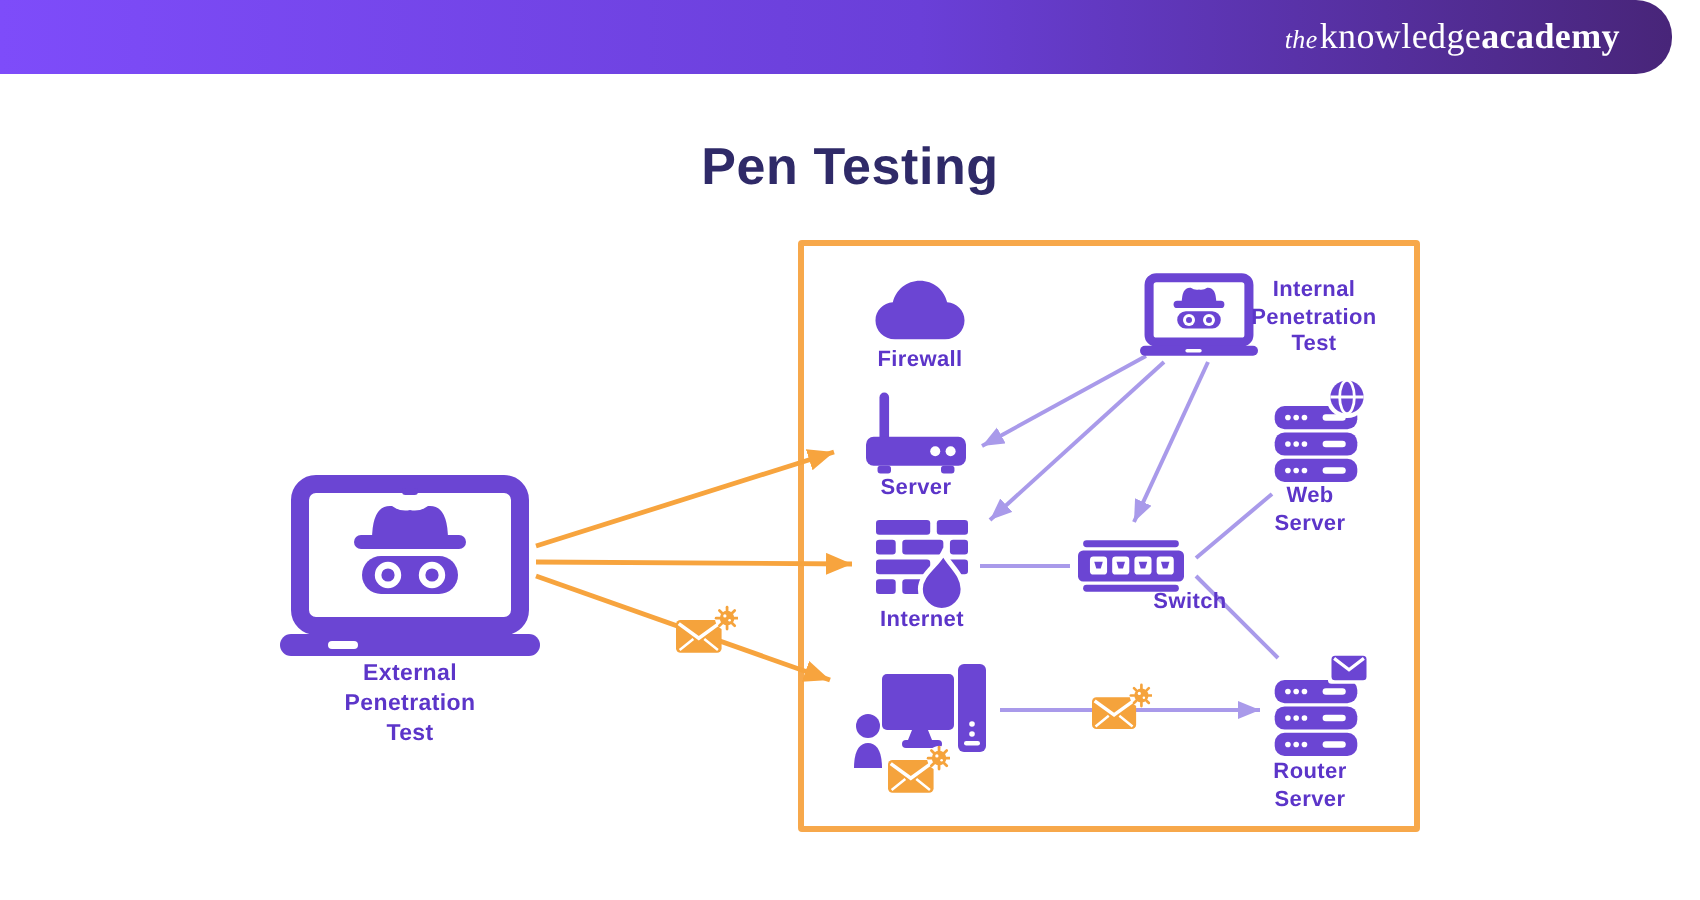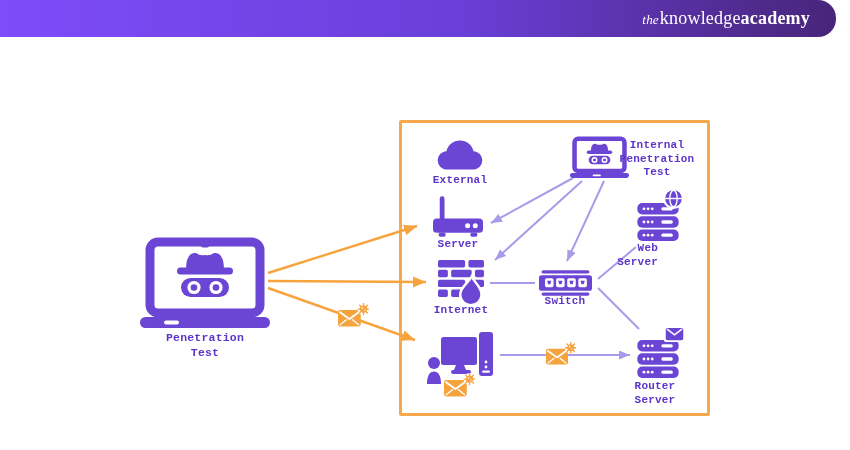--- a/index.html
+++ b/index.html
@@ -24,32 +24,33 @@
   .net-box{position:absolute;left:399px;top:120px;width:305px;height:290px;
     border:3px solid #f7a84b;border-radius:2px;background:transparent;}
 
   
   .ic{position:absolute;}
   .ic svg{display:block;width:100%;height:100%;}
 
   
   .lbl{position:absolute;text-align:center;color:#5c35c9;font-weight:700;
        font-size:11px;line-height:13.5px;letter-spacing:.2px;}
-  .lbl span{display:block;font-family:Liberation Mono, monospace;}
+  .lbl span{display:block;}
   .lbl-3{line-height:15px;}
 </style>
 </head>
 <body>
 
 <div class="canvas">
 
   <div class="header-bar">
     <div class="logo"><span class="lt">the</span><span class="lk">knowledge</span><span class="la">academy</span></div>
   </div>
 
+  <div class="page-title">Pen Testing</div>
 
   <div class="net-box"></div>
 
   <svg style="position:absolute;left:0;top:0;" width="850" height="450" viewBox="0 0 850 450">
     <defs>
       <marker id="ah-o" markerUnits="userSpaceOnUse" markerWidth="14" markerHeight="12" refX="13" refY="5.5" orient="auto">
           <path d="M0,0 L13,5.5 L0,11 Z" fill="#f7a43e"></path>
         </marker>
       <marker id="ah-p" markerUnits="userSpaceOnUse" markerWidth="12" markerHeight="10" refX="11" refY="4.5" orient="auto">
           <path d="M0,0 L11,4.5 L0,9 Z" fill="#a99aea"></path>
@@ -84,20 +85,21 @@
         <rect x="0" y="81" width="130" height="11" rx="5.5"></rect>
       </g>
       <circle cx="54" cy="51.5" r="6.6" fill="#fff"></circle>
         <circle cx="76" cy="51.5" r="6.6" fill="#fff"></circle>
       <circle cx="54" cy="51.5" r="3.3" fill="#6b45d3"></circle>
         <circle cx="76" cy="51.5" r="3.3" fill="#6b45d3"></circle>
       <rect x="24" y="84.5" width="15" height="4" rx="2" fill="#fff"></rect>
     </svg>
   </div>
   <div class="lbl lbl-3" style="left:145px;top:330px;width:120px;font-size:11.5px;">
+    <span>External</span>
     <span>Penetration</span>
     <span>Test</span>
   </div>
 
   <div class="ic" style="left:338px;top:302px;width:31px;height:26px;">
     <svg viewBox="0 0 34 27">
       <rect x="0" y="8" width="25" height="18" rx="2.5" fill="#f5a33c"></rect>
       <path d="M1.5,10 L12.5,18 L23.5,10" fill="none" stroke="#fff" stroke-width="2"></path>
       <path d="M2,24.5 L9.5,18.5 M23,24.5 L15.5,18.5" stroke="#fff" stroke-width="1.4"></path>
       <circle cx="28" cy="7" r="6.6" fill="#fff"></circle>
@@ -116,21 +118,21 @@
         <circle cx="29.4" cy="8.2" r="0.7" fill="#fff"></circle>
     </svg>
   </div>
 
   <div class="ic" style="left:437px;top:139px;width:46px;height:32px;">
     <svg viewBox="0 0 66 46">
       <path d="M51,44 H15 C7,44 1,38 1,30.5 C1,23.5 6.5,18 13.5,17.5 C15.5,8.5 23.5,2 33,2 C42.5,2 50.5,8.5 52.5,17.5 C59.5,18 65,23.5 65,30.5 C65,38 59,44 51,44 Z" fill="#6b45d3"></path>
     </svg>
   </div>
   <div class="lbl" style="left:430px;top:174px;width:60px;">
-    <span>External</span>
+    <span>Firewall</span>
   </div>
 
   <div class="ic" style="left:570px;top:136px;width:59px;height:42px;">
     <svg viewBox="0 0 130 92">
       <g fill="#6b45d3">
         <rect x="10" y="6" width="110" height="71" rx="8" fill="none" stroke="#6b45d3" stroke-width="10"></rect>
         <path d="M46,34 Q46,16 56,17 Q60,20 65,19 Q70,20 74,17 Q84,16 84,34 Z"></path>
         <rect x="37" y="31.5" width="56" height="8" rx="4"></rect>
         <rect x="41" y="43" width="48" height="19" rx="9.5"></rect>
         <rect x="0" y="81" width="130" height="11" rx="5.5"></rect>
@@ -196,21 +198,21 @@
           <path d="M9.5,12.5 h5 l-1.2,4 h-2.6 Z" fill="#6b45d3"></path>
         <rect x="20" y="9.5" width="10" height="10.5" rx="2" fill="#fff"></rect>
           <path d="M22.5,12.5 h5 l-1.2,4 h-2.6 Z" fill="#6b45d3"></path>
         <rect x="33" y="9.5" width="10" height="10.5" rx="2" fill="#fff"></rect>
           <path d="M35.5,12.5 h5 l-1.2,4 h-2.6 Z" fill="#6b45d3"></path>
         <rect x="46" y="9.5" width="10" height="10.5" rx="2" fill="#fff"></rect>
           <path d="M48.5,12.5 h5 l-1.2,4 h-2.6 Z" fill="#6b45d3"></path>
       </g>
     </svg>
   </div>
-  <div class="lbl" style="left:535px;top:295px;width:60px;">
+  <div class="lbl" style="left:565px;top:295px;width:60px;">
     <span>Switch</span>
   </div>
 
   <div class="ic" style="left:637px;top:203px;width:42px;height:38px;">
     <svg viewBox="0 0 50 46">
       <g fill="#6b45d3">
         <rect x="0" y="0" width="50" height="14" rx="6"></rect>
         <rect x="0" y="16" width="50" height="14" rx="6"></rect>
         <rect x="0" y="32" width="50" height="14" rx="6"></rect>
       </g>
@@ -231,21 +233,21 @@
     </svg>
   </div>
   <div class="ic" style="left:663px;top:188px;width:21px;height:21px;">
     <svg viewBox="0 0 24 24">
       <circle cx="12" cy="12" r="12" fill="#fff"></circle>
       <circle cx="12" cy="12" r="9.5" fill="#6b45d3"></circle>
       <ellipse cx="12" cy="12" rx="4.2" ry="9.5" fill="none" stroke="#fff" stroke-width="1.6"></ellipse>
       <line x1="2.5" y1="12" x2="21.5" y2="12" stroke="#fff" stroke-width="1.6"></line>
     </svg>
   </div>
-  <div class="lbl" style="left:598px;top:242px;width:60px;text-align:right;">
+  <div class="lbl" style="left:625px;top:242px;width:60px;">
     <span>Web</span>
     <span>Server</span>
   </div>
 
   <div class="ic" style="left:427px;top:332px;width:66px;height:52px;">
     <svg viewBox="0 0 66 52">
       <g fill="#6b45d3">
         <rect x="52" y="0" width="14" height="44" rx="3"></rect>
         <rect x="14" y="5" width="36" height="28" rx="2.5"></rect>
         <path d="M29,33 h8 l2,5 h-12 Z"></path>

